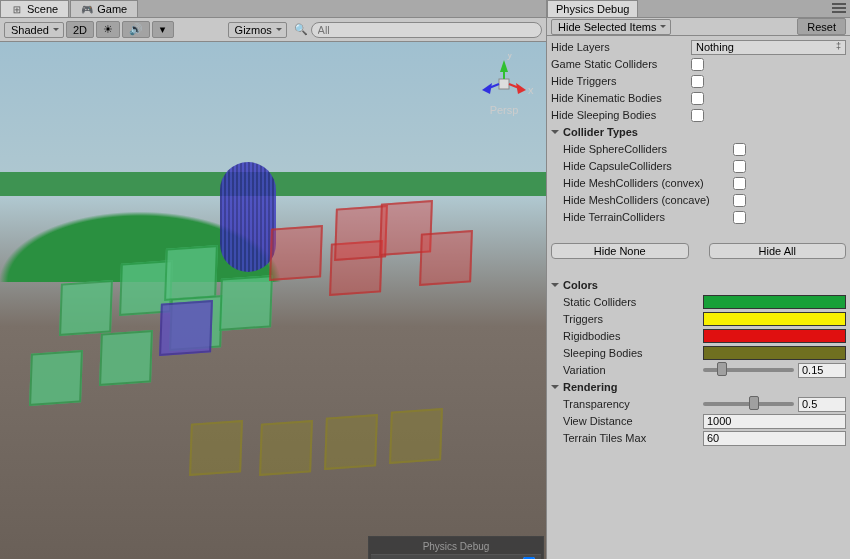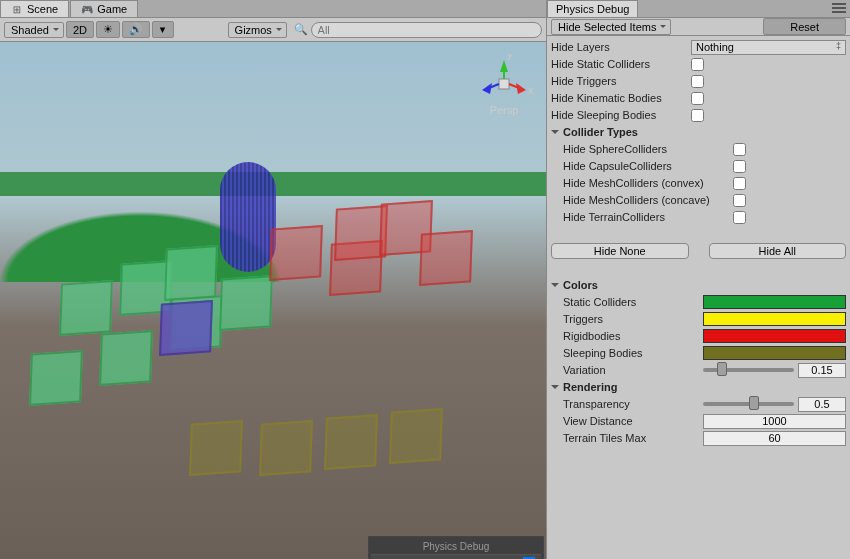--- a/index.html
+++ b/index.html
@@ -56,21 +56,21 @@
 .foldout { display: flex; align-items: center; height: 16px; cursor: pointer; color: #222; font-weight: bold; }
 .foldout::before { content: ""; border: 4px solid transparent; border-top-color: #555; margin-right: 4px; transform: translateY(2px); }
 .select { flex:1; border: 1px solid #888; background: #d8d8d8; padding: 0 4px; height: 15px; position: relative; }
 .select::after { content: "‡"; position: absolute; right: 4px; top: 0; color: #555; font-size: 9px; }
 .btn { flex:1; border: 1px solid #888; background: #d8d8d8; text-align: center; padding: 1px 0; cursor: pointer; border-radius: 4px; }
 .btn-row { display: flex; gap: 20px; margin: 18px 0; }
 .swatch { flex:1; height: 14px; border: 1px solid #333; }
 .slider-wrap { flex:1; display: flex; align-items: center; gap: 6px; }
 .slider-track { flex:1; height: 4px; background: #888; border-radius: 2px; position: relative; }
 .slider-thumb { position: absolute; width: 10px; height: 14px; background: #a0a0a0; border: 1px solid #666; border-radius: 2px; top: -6px; }
-.num-input { width: 48px; border: 1px solid #888; background: #eee; text-align: center; padding: 0 3px; height: 15px; }
+.num-input { width: 48px; border: 1px solid #888; background: #eee; text-align: left; padding: 0 3px; height: 15px; }
 .num-input.wide { flex: 1; }
 </style>
 </head>
 <body>
 
 <div class="left-pane">
   <div class="tab-bar">
     <div class="tab active">
       <span class="tab-icon">⊞</span>
       <span>Scene</span>
@@ -152,32 +152,32 @@
   <div class="panel-tab-bar">
     <div class="panel-tab">Physics Debug</div>
     <div class="panel-menu">
         <span></span>
         <span></span>
         <span></span>
       </div>
   </div>
   <div class="panel-toolbar">
     <div class="tb-dropdown" style="flex:0 0 auto">Hide Selected Items</div>
-    <div class="tb-btn" style="flex:0 0 auto;padding:1px 26px">Reset</div>
+    <div class="tb-btn" style="flex:0 0 auto;padding:1px 9px">Reset</div>
   </div>
 
   <div class="panel-body">
     <div class="row">
         <span class="label">Hide Layers</span>
       <div class="ctrl">
           <div class="select">Nothing</div>
         </div>
       </div>
     <div class="row">
-        <span class="label">Hide Static Colliders</span>
+        <span class="label">Game Static Colliders</span>
       <div class="ctrl">
           <input type="checkbox" style="">
         </div>
       </div>
     <div class="row">
         <span class="label">Hide Triggers</span>
       <div class="ctrl">
           <input type="checkbox" style="">
         </div>
       </div>

